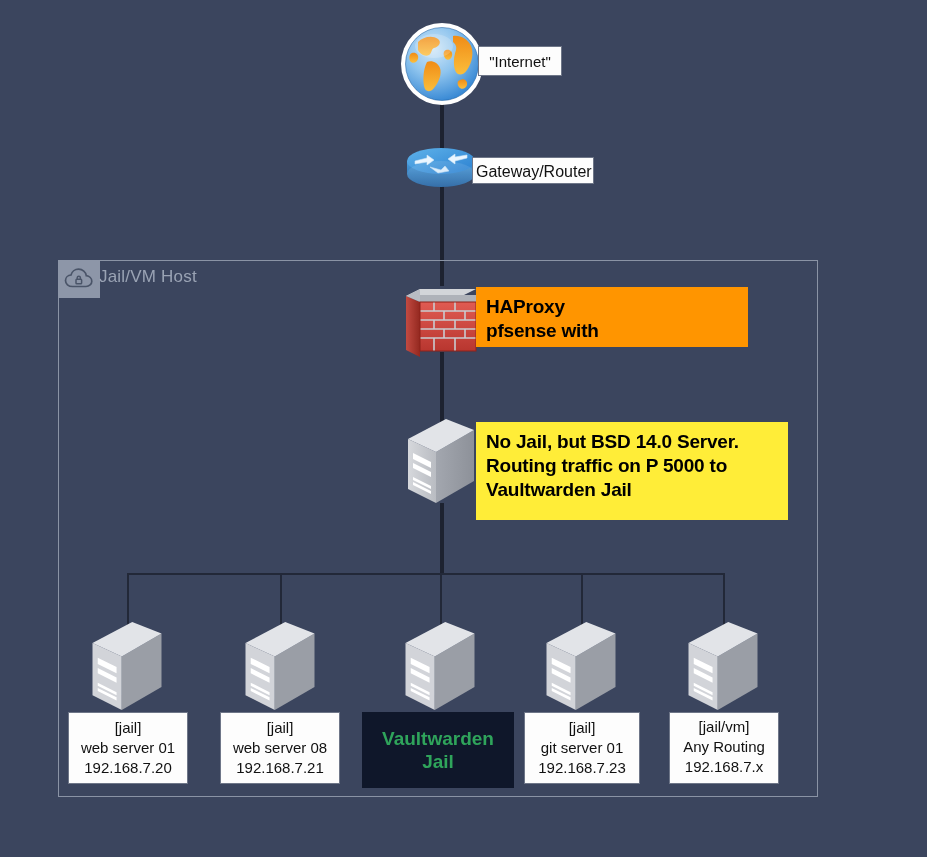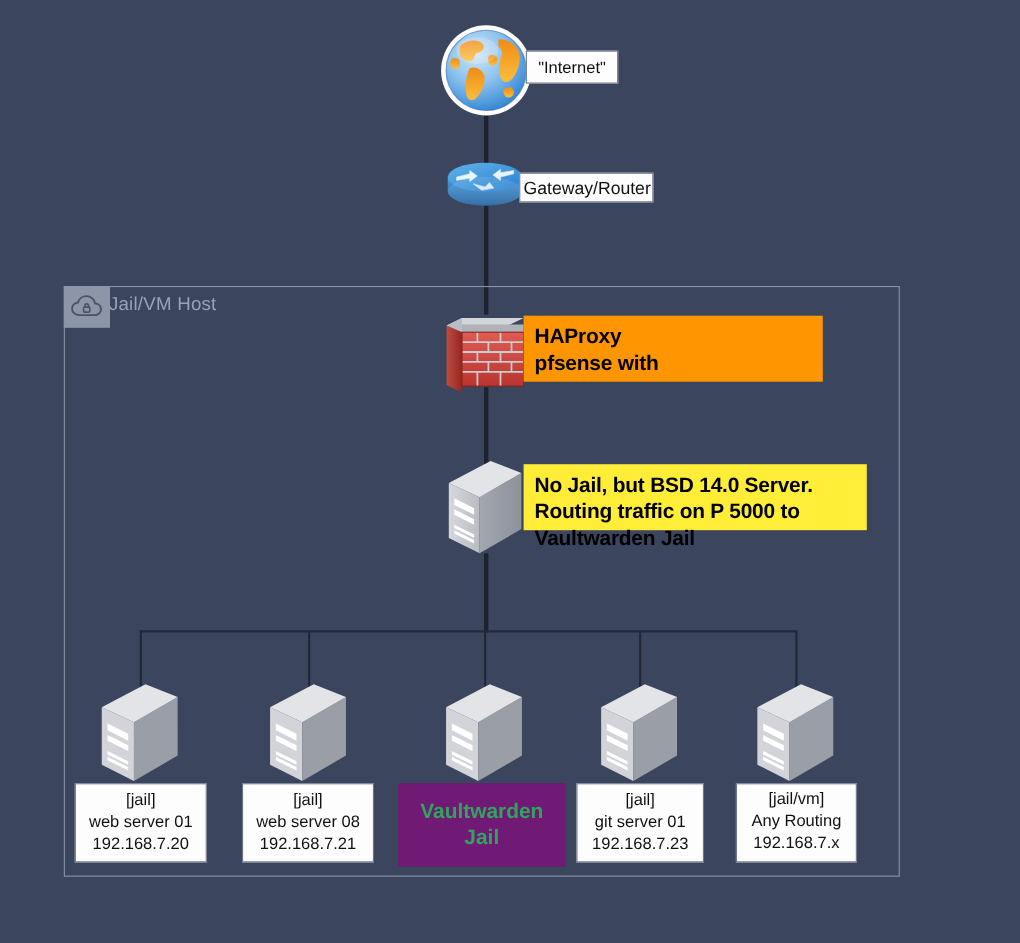--- a/index.html
+++ b/index.html
@@ -91,21 +91,21 @@
     font-size: 19px;
     line-height: 24px;
     padding: 8px 10px;
     letter-spacing: -0.2px;
   }
   .callout.orange { background: #ff9500; }
   .callout.yellow { background: #ffed38; }
 
   .node-box {
     position: absolute;
-    background: #701a75;
+    background: #0f172a;
     box-sizing: border-box;
     display: flex;
     align-items: center;
     justify-content: center;
     text-align: center;
     font-weight: bold;
     font-size: 19px;
     line-height: 23px;
     color: #2fa45b;
   }
@@ -258,21 +258,21 @@
       <path d="M32 35 L32 86 L70 64 L70 13 Z" fill="url(#svside)"></path>
       <path d="M4 22 L42 2 L70 13 L32 35 Z" fill="#e2e4e8"></path>
       <g fill="#ffffff">
         <path d="M9 36 L27 45 L27 51 L9 42 Z"></path>
         <path d="M9 46 L27 55 L27 60 L9 51 Z"></path>
         <path d="M9 60 L27 69 L27 72 L9 63 Z"></path>
         <path d="M9 65 L27 74 L27 77 L9 68 Z"></path>
       </g>
     </svg>
   </div>
-  <div class="callout yellow" style="left:476px; top:422px; width:312px; height:60px;">
+  <div class="callout yellow" style="left:476px; top:422px; width:312px; height:98px;">
     <div>No Jail, but BSD 14.0 Server.</div>
     <div>Routing traffic on P 5000 to</div>
     <div>Vaultwarden Jail</div>
   </div>
 
   <div class="icon-wrap" style="left:88px; top:620px;">
     <svg width="78" height="92" viewBox="0 0 74 88">
       <use href="#_s"></use>
       <path d="M4 22 L4 72 L32 86 L32 35 Z" fill="#d2d4d9"></path>
       <path d="M32 35 L32 86 L70 64 L70 13 Z" fill="#9a9ea6"></path>

